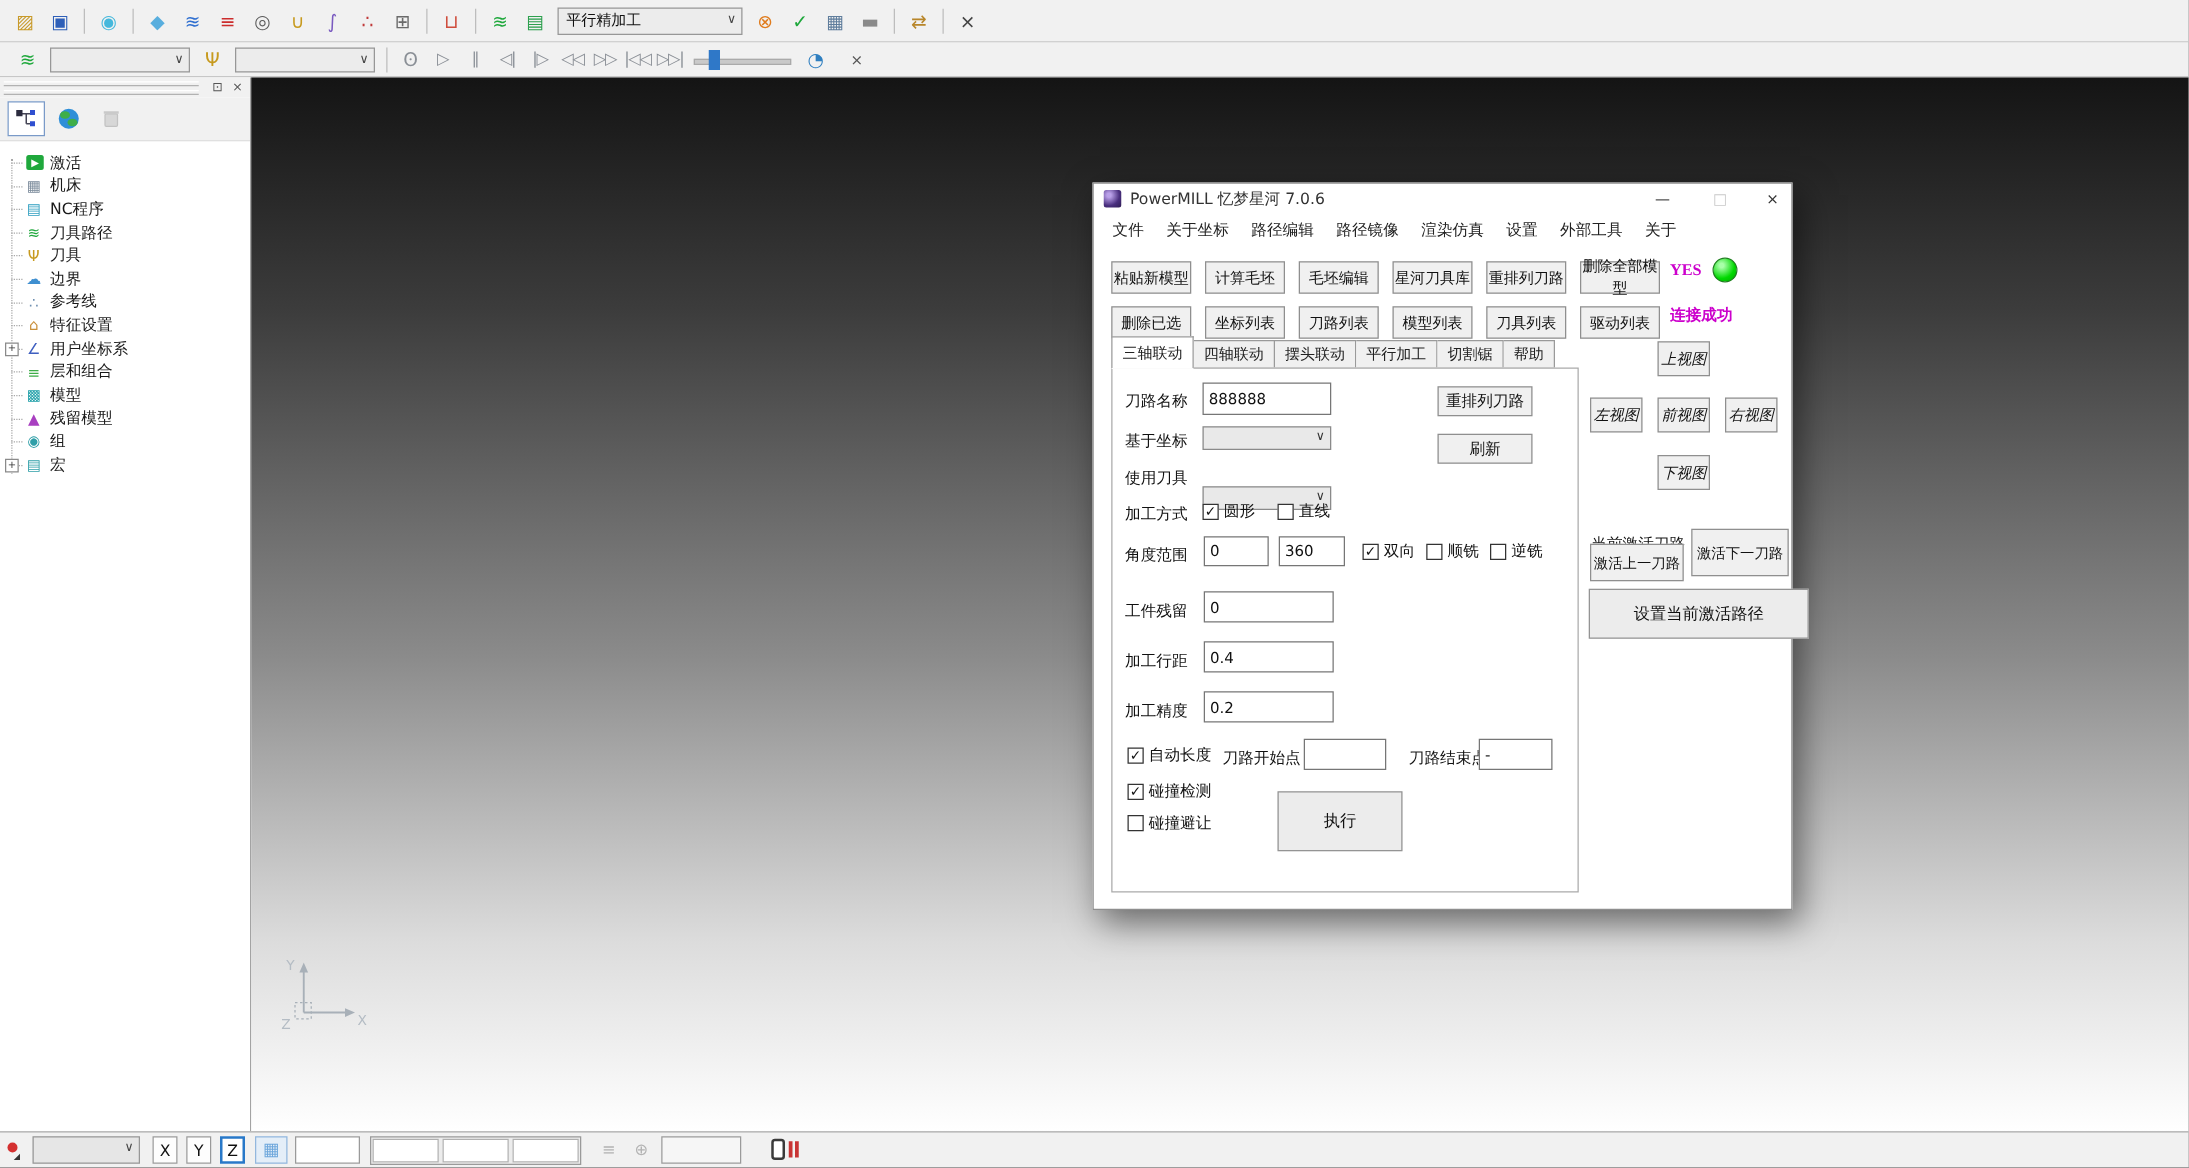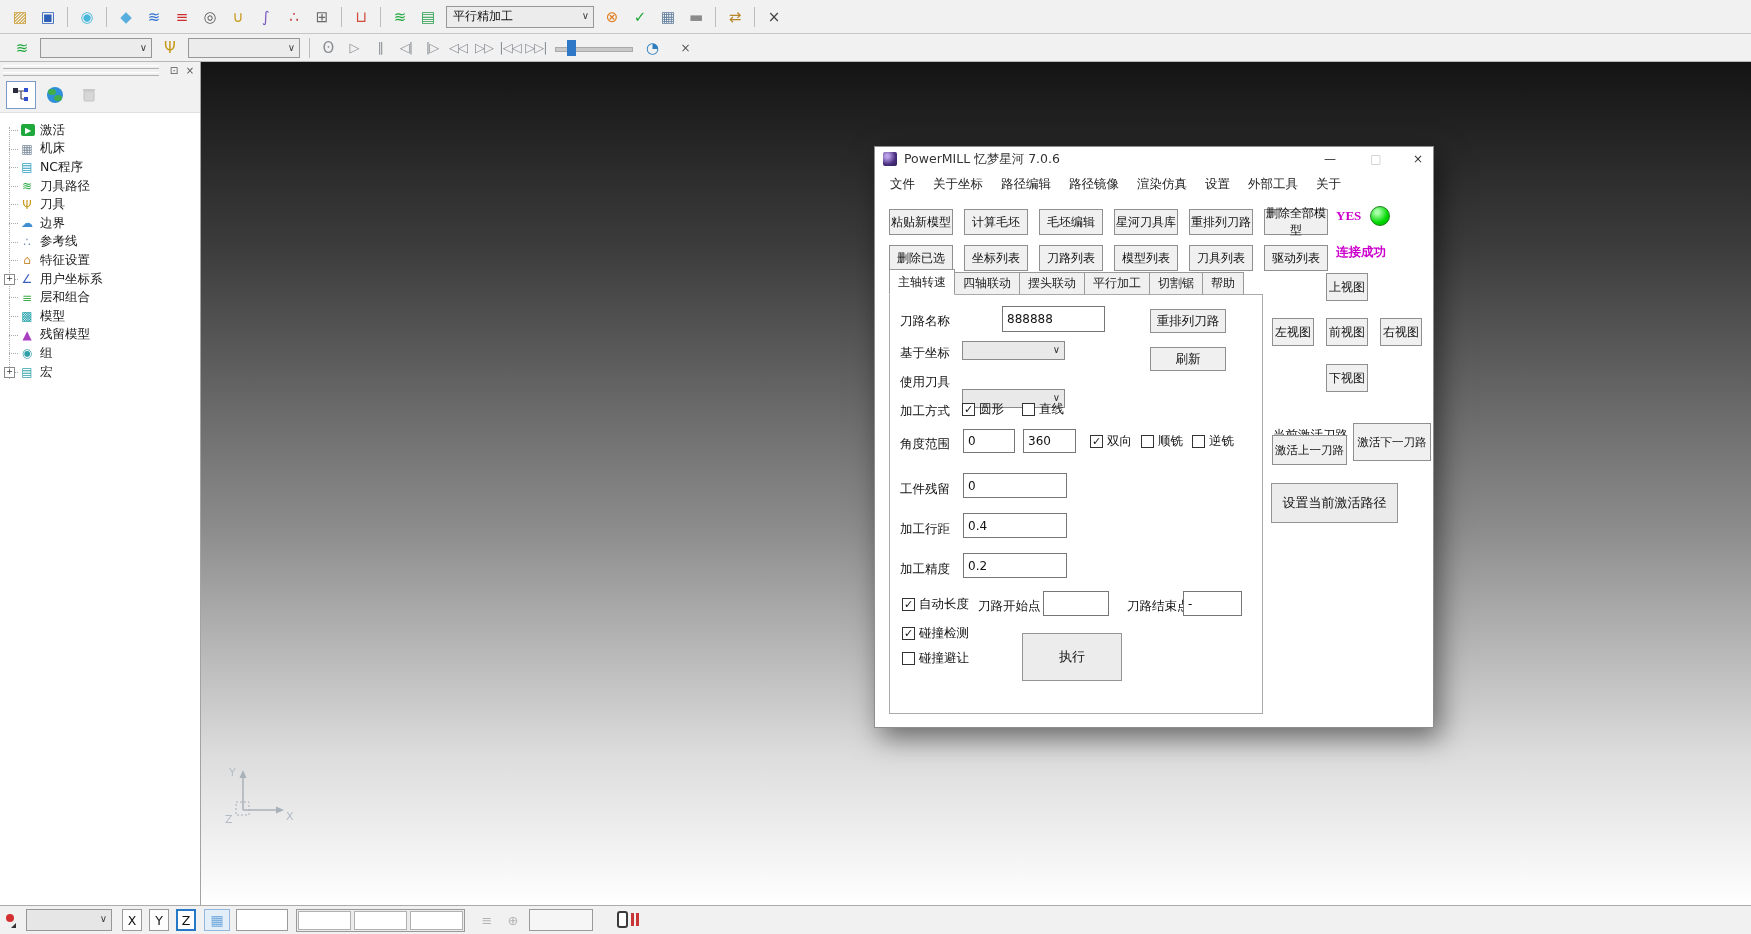--- a/index.html
+++ b/index.html
@@ -89,21 +89,21 @@
   .dlabel{position:absolute;}
   .tin{border:1px solid #767676;background:#fff;font-family:"DejaVu Sans",sans-serif;font-size:12px;
        padding:0 0 0 4px;box-sizing:border-box;color:#111;outline:none;}
   .fselect{height:19px;background:#e9e9e9;border:1px solid #8a8a8a;box-sizing:border-box;position:relative;}
   .fselect .combo-chev{position:absolute;right:4px;top:2px;font-size:10px;color:#333;}
   .cb{position:absolute;display:flex;align-items:center;gap:4px;font-size:12.5px;}
   .cb .box{width:13px;height:13px;border:1px solid #333;background:#fff;display:inline-flex;
            align-items:center;justify-content:center;font-size:11px;color:#111;box-sizing:border-box;}
   .cb .box.checked::after{content:"✓";margin-top:-1px;}
   .bigbtn{background:#ececec;border:1px solid #949494;font-size:13px;}
-  .vbtn{position:absolute;width:42px;height:28px;font-size:12px;}
+  .vbtn{position:absolute;width:42px;height:28px;font-size:12px;font-style:italic;}
   #dialog > .btn{position:absolute;}
   .speeds{position:absolute;width:162px;}
   .speedrow{display:flex;align-items:center;margin-bottom:19px;height:27px;}
   .slabel{width:66px;font-size:12px;white-space:nowrap;flex:0 0 66px;}
   .sin{width:76px;height:27px;}
   
   #statusbar{position:absolute;left:0;top:905px;width:1751px;height:29px;background:#f1f1f1;
              border-top:1px solid #ababab;display:flex;align-items:center;padding-left:4px;box-sizing:border-box;}
   .reddot{position:relative;width:14px;height:16px;margin-right:4px;}
   .reddot::before{content:"";position:absolute;left:2px;top:2px;width:8px;height:8px;border-radius:50%;background:#d43030;}
@@ -361,31 +361,31 @@
           <button class="btn dlgbtn">坐标列表</button>
           <button class="btn dlgbtn">刀路列表</button>
           <button class="btn dlgbtn">模型列表</button>
           <button class="btn dlgbtn">刀具列表</button>
           <button class="btn dlgbtn">驱动列表</button>
         </div>
       <span class="magenta">连接成功</span>
     </div>
 
     <div class="tabs" style="left:14px;top:124px;">
-        <div class="tab active">主轴转速</div>
+        <div class="tab active">三轴联动</div>
         <div class="tab">四轴联动</div>
         <div class="tab">摆头联动</div>
         <div class="tab">平行加工</div>
         <div class="tab">切割锯</div>
         <div class="tab">帮助</div>
       </div>
 
     <div class="tabpanel">
       <span class="flabel" style="left:10px;top:18px;">刀路名称</span>
-      <input class="tin" style="left: 72px; top: 11px; width: 103px; height: 26px; margin-left: 40px;" value="888888">
+      <input class="tin" style="left: 72px; top: 11px; width: 103px; height: 26px;" value="888888">
       <button class="btn" style="left:260px;top:14px;width:76px;height:24px;">重排列刀路</button>
 
       <span class="flabel" style="left:10px;top:50px;">基于坐标</span>
       <div class="fselect" style="left:72px;top:46px;width:103px;">
           <span class="combo-chev">∨</span>
         </div>
       <button class="btn" style="left:260px;top:52px;width:76px;height:24px;">刷新</button>
 
       <span class="flabel" style="left:10px;top:79px;">使用刀具</span>
       <div class="fselect" style="left:72px;top:75px;width:103px;">
@@ -450,21 +450,21 @@
 
     <button class="btn vbtn" style="left:451px;top:126px;">上视图</button>
     <button class="btn vbtn" style="left:397px;top:171px;">左视图</button>
     <button class="btn vbtn" style="left:451px;top:171px;">前视图</button>
     <button class="btn vbtn" style="left:505px;top:171px;">右视图</button>
     <button class="btn vbtn" style="left:451px;top:217px;">下视图</button>
 
     <span class="dlabel" style="left:398px;top:280px;">当前激活刀路：</span>
     <button class="btn" style="left:397px;top:288px;width:75px;height:30px;font-size:11.5px;">激活上一刀路</button>
     <button class="btn" style="left:478px;top:276px;width:78px;height:38px;font-size:11.5px;">激活下一刀路</button>
-    <button class="btn bigbtn" style="left:396px;top:336px;width:127px;height:40px;">设置当前激活路径</button>
+    <button class="btn bigbtn" style="left:396px;top:324px;width:176px;height:40px;">设置当前激活路径</button>
 
   </div>
 
   <div id="statusbar">
     <span class="reddot"></span>
     <div class="combo sbcombo" style="width:86px;">
       <span class="combo-text"></span>
       <span class="combo-chev">∨</span>
     </div>
     <div class="axrow">

